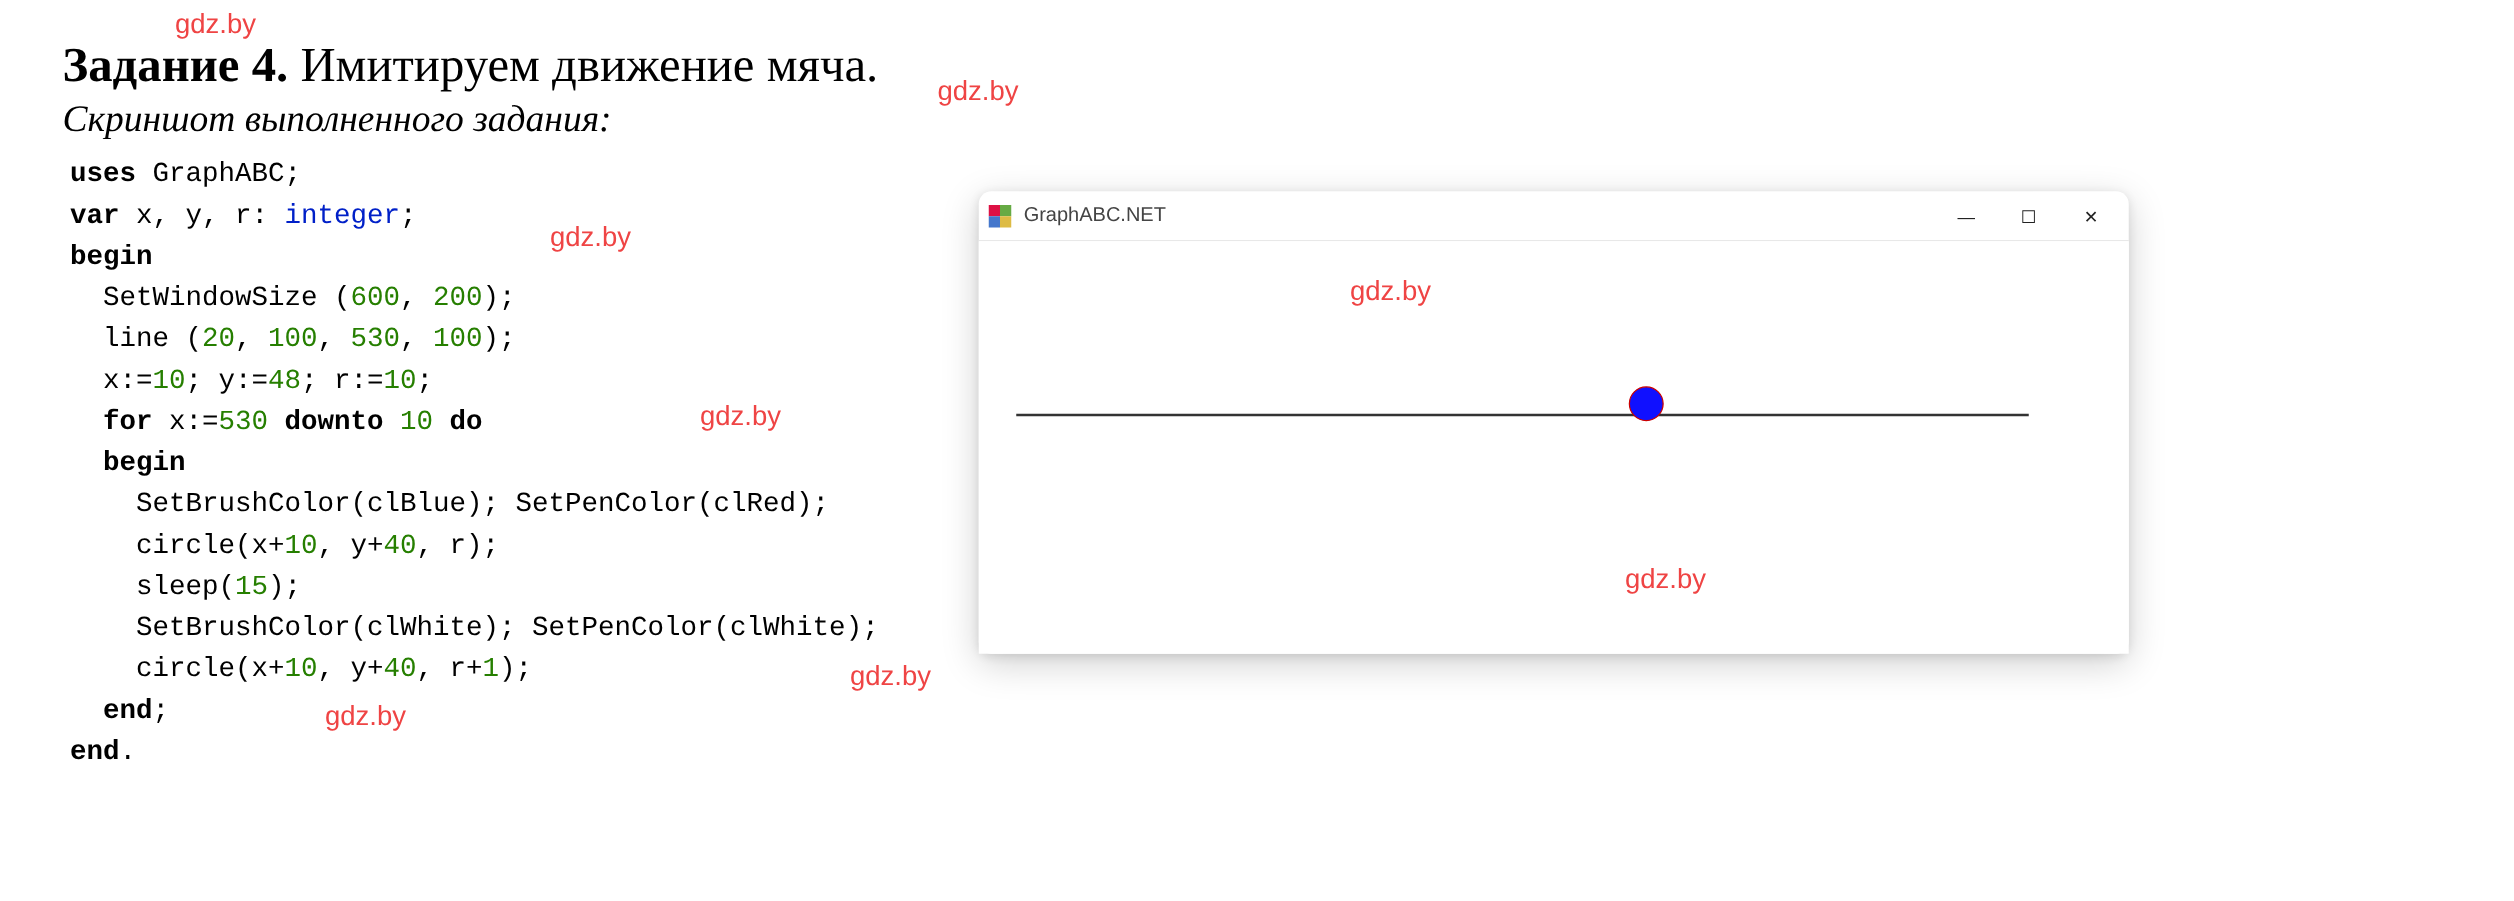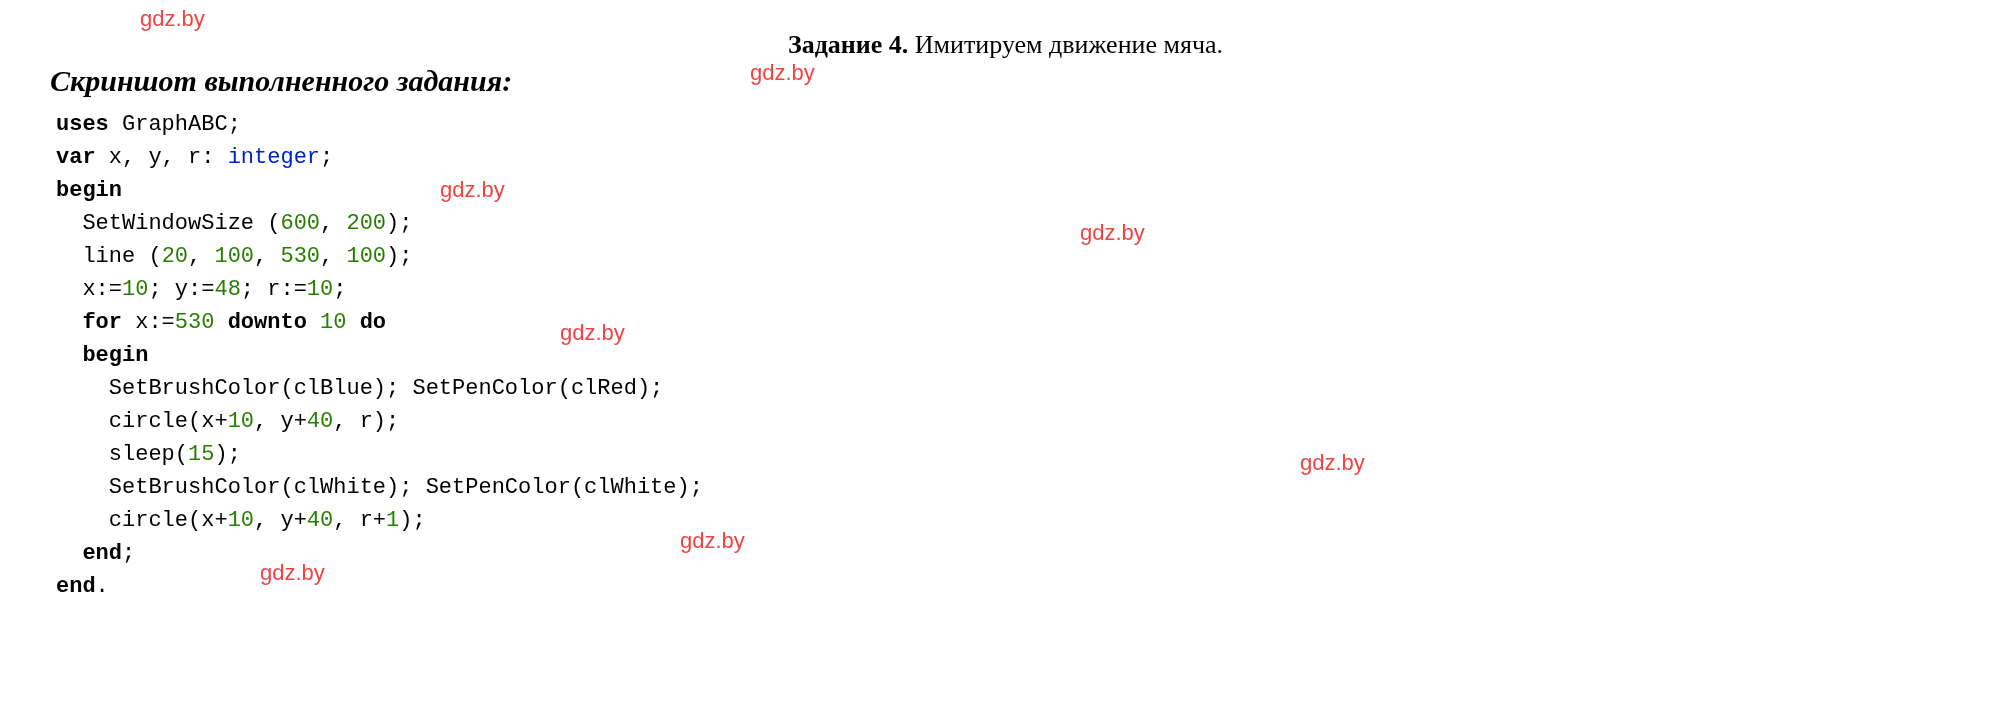--- a/index.html
+++ b/index.html
@@ -24,34 +24,33 @@
     }
     .wm1 { top: 6px; left: 140px; }
     .wm2 { top: 60px; left: 750px; }
     .wm3 { top: 177px; left: 440px; }
     .wm4 { top: 320px; left: 560px; }
     .wm5 { top: 220px; left: 1080px; }
     .wm6 { top: 450px; left: 1300px; }
     .wm7 { top: 528px; left: 680px; }
     .wm8 { top: 560px; left: 260px; }
     .heading {
-      font-size: 26px;
+      font-size: 39px;
       margin-bottom: 4px;
-      text-align: center;
     }
     .heading-bold {
       font-weight: bold;
     }
     .heading-normal {
       font-weight: normal;
     }
     .subheading {
       font-size: 30px;
       font-style: italic;
-      font-weight: bold;
+      font-weight: normal;
       margin-bottom: 10px;
     }
     .content-row {
       display: flex;
       align-items: flex-start;
       gap: 80px;
     }
     .code-area {
       font-family: Consolas, 'Courier New', monospace;
       font-size: 22px;
@@ -172,14 +171,34 @@
 <span>  </span><span class="kw">for</span><span> x:=</span><span class="num">530</span><span> </span><span class="kw">downto</span><span> </span><span class="num">10</span><span> </span><span class="kw">do</span>
 <span class="kw">  begin</span>
 <span>    SetBrushColor(clBlue); SetPenColor(clRed);</span>
 <span>    circle(x+</span><span class="num">10</span><span>, y+</span><span class="num">40</span><span>, r);</span>
 <span>    sleep(</span><span class="num">15</span><span>);</span>
 <span>    SetBrushColor(clWhite); SetPenColor(clWhite);</span>
 <span>    circle(x+</span><span class="num">10</span><span>, y+</span><span class="num">40</span><span>, r+</span><span class="num">1</span><span>);</span>
 <span class="kw">  end</span><span>;</span>
 <span class="kw">end</span><span>.</span></div>
 
+  <div class="graph-window">
+    <div class="titlebar">
+      <div class="app-icon">
+        <div class="app-icon-sq sq-r"></div>
+        <div class="app-icon-sq sq-g"></div>
+        <div class="app-icon-sq sq-b"></div>
+        <div class="app-icon-sq sq-y"></div>
+      </div>
+      <div class="win-title">GraphABC.NET</div>
+      <div class="win-controls">
+        <div class="win-btn">—</div>
+        <div class="win-btn">☐</div>
+        <div class="win-btn">✕</div>
+      </div>
+    </div>
+    <div class="win-client">
+      <div class="graph-line"></div>
+      <div class="ball"></div>
+    </div>
+  </div>
 
 </div>
 
 </body></html>

